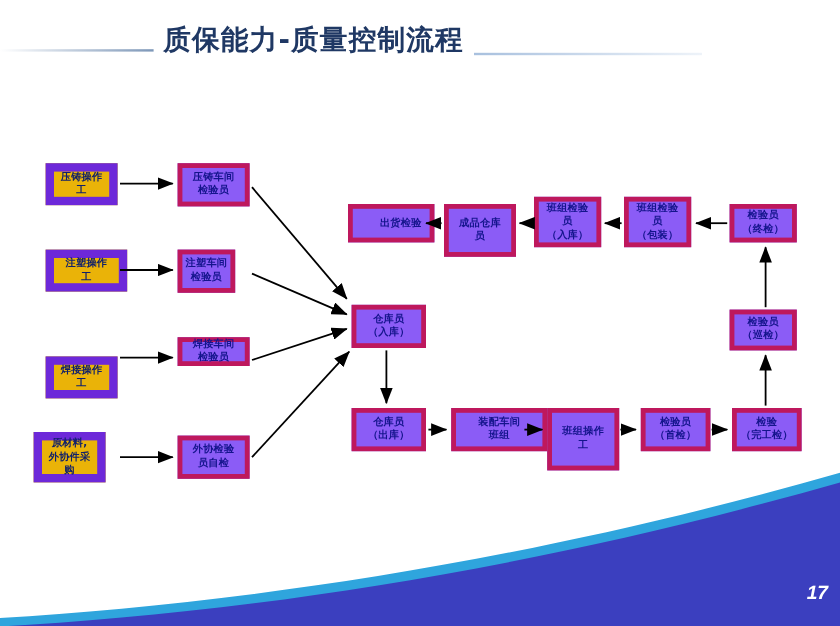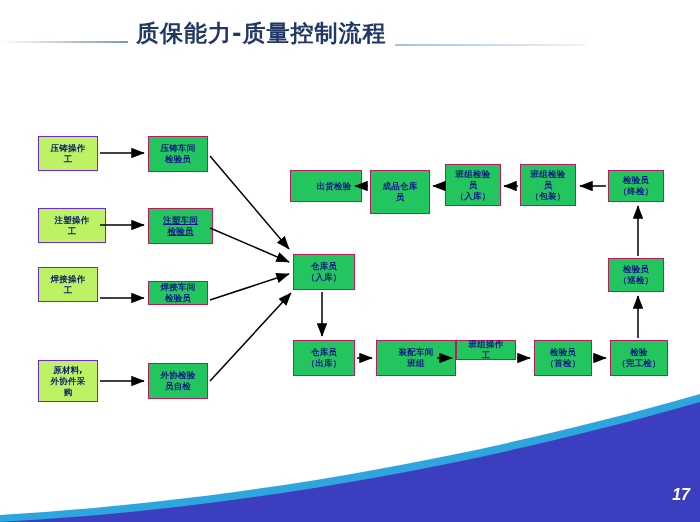--- a/index.html
+++ b/index.html
@@ -41,22 +41,22 @@
   .box{
     position:absolute;box-sizing:border-box;
     display:flex;align-items:center;justify-content:center;
     text-align:center;
     font-size:8.5px;font-weight:bold;line-height:11px;
     font-family:"DejaVu Sans","Liberation Sans",sans-serif;
     color:#1f1f8f;
     white-space:pre-line;
     letter-spacing:.2px;
   }
-  .box.blue{background:#bef264;border:1px solid #6d28d9;color:#10206b;}
-  .box.green{background:#22c55e;border:1px solid #be185d;color:#14148c;}
+  .box.blue{background:#eab308;border:7px solid #6d28d9;color:#10206b;}
+  .box.green{background:#8b5cf6;border:4px solid #be185d;color:#14148c;}
 
   
   svg.arrows{position:absolute;left:0;top:0;width:700px;height:522px;pointer-events:none;}
 
   
   .footer-svg{position:absolute;left:0;bottom:0;width:700px;height:140px;}
   .footer-text{
     position:absolute;right:46px;bottom:20px;
     font-size:13px;font-weight:bold;color:#ffffff;
     font-family:"DejaVu Sans","Liberation Sans",sans-serif;
@@ -79,29 +79,29 @@
   <div class="hdr-rule left"></div>
   <div class="hdr-rule right"></div>
 
   <div class="title">质保能力-质量控制流程</div>
 
 
   <div class="box blue" style="left:38px;top:136px;width:60px;height:35px;">压铸操作
 工</div>
   <div class="box blue" style="left:38px;top:208px;width:68px;height:35px;">注塑操作
 工</div>
-  <div class="box blue" style="left:38px;top:267px;width:60px;height:35px;">焊接操作
+  <div class="box blue" style="left:38px;top:297px;width:60px;height:35px;">焊接操作
 工</div>
-  <div class="box blue" style="left:38px;top:360px;width:60px;height:42px;">原材料,
+  <div class="box blue" style="left:28px;top:360px;width:60px;height:42px;">原材料,
 外协件采
 购</div>
 
   <div class="box green" style="left:148px;top:136px;width:60px;height:36px;">压铸车间
 检验员</div>
-  <div class="box green" style="left:148px;top:208px;width:65px;height:36px;text-decoration:underline;">注塑车间
+  <div class="box green" style="left:148px;top:208px;width:48px;height:36px;">注塑车间
 检验员</div>
   <div class="box green" style="left:148px;top:281px;width:60px;height:24px;">焊接车间
 检验员</div>
   <div class="box green" style="left:148px;top:363px;width:60px;height:36px;">外协检验
 员自检</div>
 
   <div class="box green" style="left:293px;top:254px;width:62px;height:36px;">仓库员
 （入库）</div>
   <div class="box green" style="left:293px;top:340px;width:62px;height:36px;">仓库员
 （出库）</div>
@@ -116,21 +116,21 @@
 员
 （包装）</div>
   <div class="box green" style="left:608px;top:170px;width:56px;height:32px;">检验员
 （终检）</div>
 
   <div class="box green" style="left:608px;top:258px;width:56px;height:34px;">检验员
 （巡检）</div>
 
   <div class="box green" style="left:376px;top:340px;width:80px;height:36px;">装配车间
 班组</div>
-  <div class="box green" style="left:456px;top:340px;width:60px;height:20px;">班组操作
+  <div class="box green" style="left:456px;top:340px;width:60px;height:52px;">班组操作
 工</div>
   <div class="box green" style="left:534px;top:340px;width:58px;height:36px;">检验员
 （首检）</div>
   <div class="box green" style="left:610px;top:340px;width:58px;height:36px;">检验
 （完工检）</div>
 
   <svg class="arrows">
     <defs>
       <marker id="ah" markerWidth="9" markerHeight="7" refX="8.5" refY="3.5" orient="auto">
         <polygon points="0 0, 9 3.5, 0 7" fill="#000000"></polygon>

